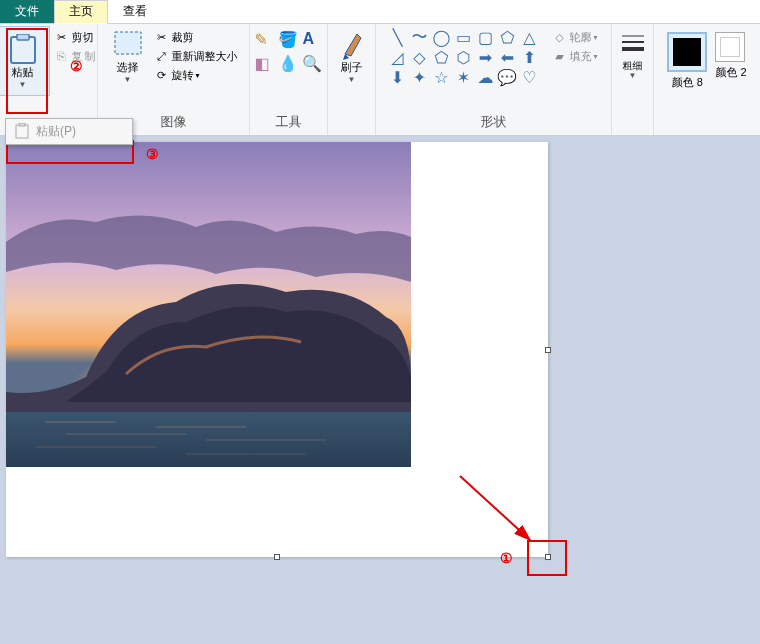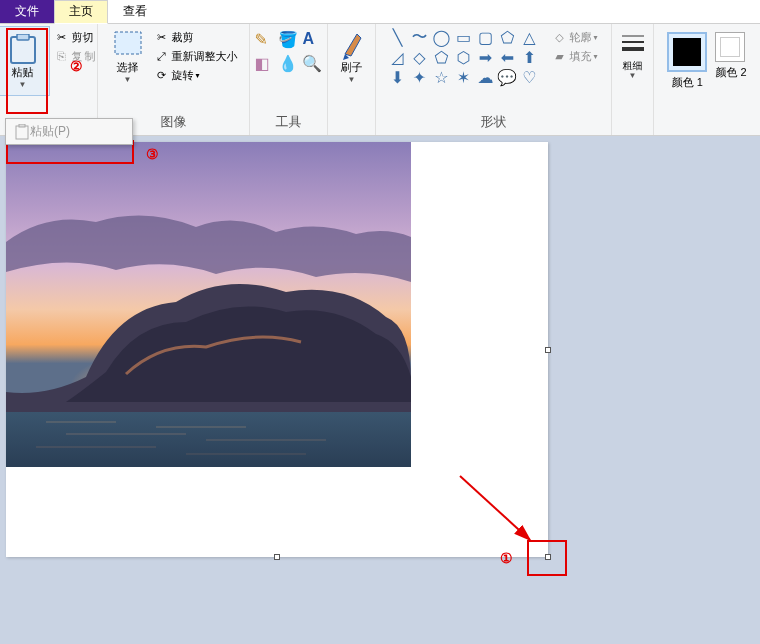--- a/index.html
+++ b/index.html
@@ -1,20 +1,20 @@
 <!DOCTYPE html>
 <html><head>
 <meta charset="utf-8">
 <style>
 * { box-sizing: border-box; margin: 0; padding: 0; font-family: "Microsoft YaHei", sans-serif; }
 body { width: 760px; height: 644px; overflow: hidden; background: #fff; position: relative; }
 
 .tabbar { height: 24px; background: #fff; border-bottom: 1px solid #d0d0d0; display: flex; }
 .tab { padding: 2px 14px; font-size: 12px; border: 1px solid transparent; cursor: pointer; }
-.tab.active { background: #4c1d95; color: #fff; }
+.tab.active { background: #0f766e; color: #fff; }
 .tab.home { border: 1px solid #d0d0d0; border-bottom: 1px solid #fff; background: #fef9c3; margin-bottom: -1px; }
 
 .ribbon { height: 112px; background: #f5f6f7; border-bottom: 1px solid #d0d0d0; display: flex; }
 .group { border-right: 1px solid #e0e0e0; padding: 2px 4px; display: flex; flex-direction: column; align-items: center; justify-content: space-between; }
 .group-content { flex: 1; display: flex; align-items: flex-start; }
 .group-label { font-size: 13px; color: #555; padding-bottom: 2px; }
 
 .big-btn { display: flex; flex-direction: column; align-items: center; padding: 2px 6px; cursor: pointer; font-size: 11px; }
 .big-btn .ico { width: 32px; height: 32px; display: flex; align-items: center; justify-content: center; }
 .big-btn .drop { font-size: 8px; color: #555; }
@@ -23,21 +23,21 @@
 .small-row .ico { width: 16px; height: 16px; display: flex; align-items: center; justify-content: center; }
 .stack { display: flex; flex-direction: column; gap: 1px; padding: 2px; }
 
 .shapes-gallery { display: grid; grid-template-columns: repeat(7, 20px); grid-auto-rows: 18px; gap: 2px; padding: 2px; }
 .shapes-gallery .sh { width: 20px; height: 18px; display: flex; align-items: center; justify-content: center; color: #3b6fa8; cursor: pointer; }
 
 .color-well { width: 40px; height: 40px; border: 1px solid #aaa; background: #fff; display: flex; align-items: center; justify-content: center; margin-bottom: 4px; }
 .color-well .inner { width: 28px; height: 28px; }
 
 .dropdown-menu { position: absolute; left: 5px; top: 118px; width: 128px; background: #f7f7f7; border: 1px solid #b5b5b5; box-shadow: 2px 2px 4px rgba(0,0,0,0.2); z-index: 10; }
-.menu-item { display: flex; align-items: center; gap: 0; padding: 4px 8px; font-size: 12px; cursor: pointer; }
+.menu-item { display: flex; gap: 6px; padding: 4px 8px; font-size: 12px; cursor: pointer; }
 .menu-item .mico { width: 16px; height: 16px; display: flex; align-items: center; justify-content: center; }
 .menu-item.disabled { color: #999; }
 
 .canvas-area { position: absolute; left: 0; top: 136px; right: 0; bottom: 0; background: #c9d3e3; }
 .canvas { position: absolute; left: 6px; top: 6px; width: 542px; height: 415px; background: #fff; box-shadow: 1px 1px 3px rgba(0,0,0,0.2); }
 .pasted-image { position: absolute; left: 0; top: 0; width: 405px; height: 325px; }
 .handle { width: 6px; height: 6px; background: #fff; border: 1px solid #555; position: absolute; }
 
 .red-box { position: absolute; border: 2px solid #e20000; pointer-events: none; }
 .annot { position: absolute; color: #e20000; font-family: Arial; font-size: 14px; font-weight: bold; }
@@ -192,21 +192,21 @@
       <span class="drop">▼</span>
     </div>
   </div>
 
   <div class="group" style="width:106px;border-right:none">
     <div class="group-content" style="padding-top:6px;gap:8px;justify-content:center">
       <div style="text-align:center">
         <div class="color-well" style="border:2px solid #94bde8;background:#dfeffe">
             <div class="inner" style="background:#000"></div>
           </div>
-        <div style="font-size:11px;line-height:1.1">颜色 1</div>
+        <div style="font-size:11px;line-height:1.1">颜色 8</div>
       </div>
       <div style="text-align:right">
         <div class="color-well" style="width:30px;height:30px">
             <div class="inner" style="width:20px;height:20px;background:#fff;border:1px solid #ccc"></div>
           </div>
         <div style="font-size:11px;line-height:1.1">颜色 2</div>
       </div>
     </div>
   </div>
 </div>

